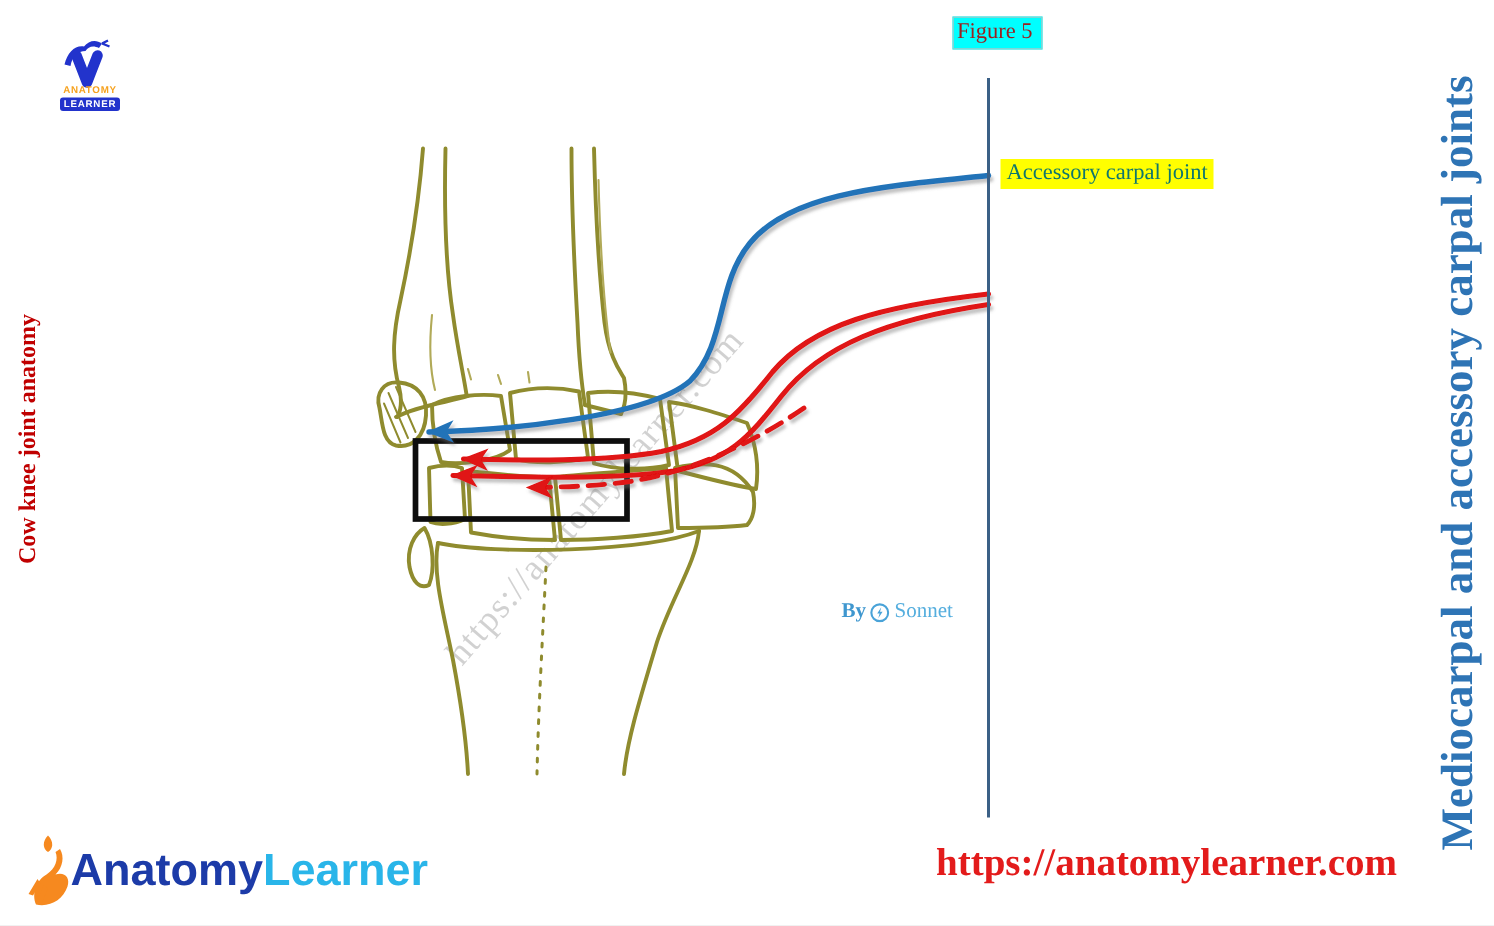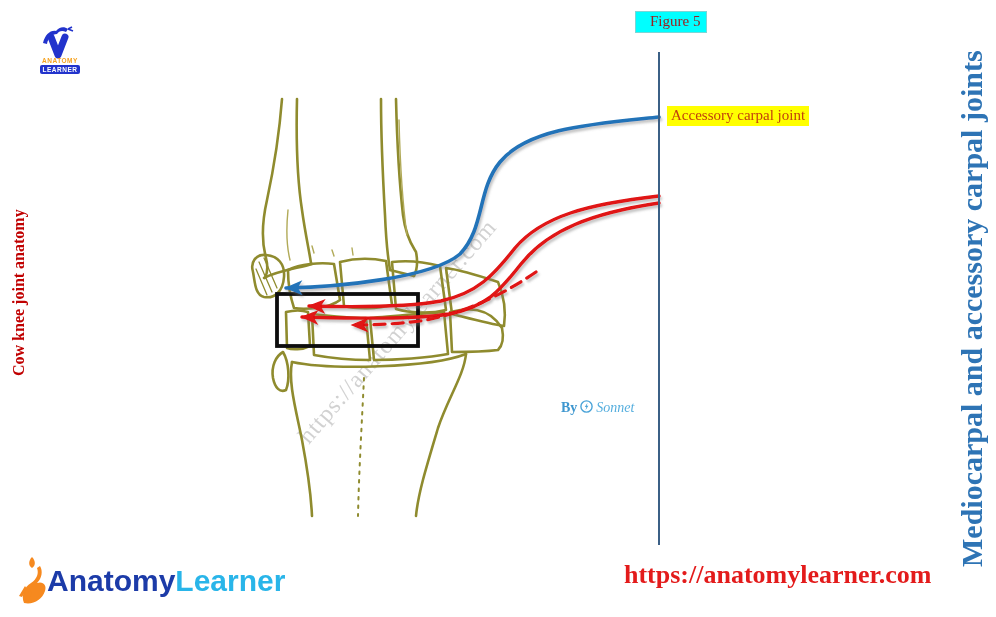--- a/index.html
+++ b/index.html
@@ -15,27 +15,27 @@
     transform:rotate(-49deg);transform-origin:center;
     font-size:24px;letter-spacing:1px;color:#8f8f8f;opacity:.40;
     white-space:nowrap;z-index:1;text-align:center;
   }
   svg.art{position:absolute;left:0;top:0;z-index:2;}
 
   
   .figtag{
     position:absolute;left:635px;top:11px;z-index:3;
     background:#00ffff;color:#9c2020;font-size:15px;
-    padding:1px 6px 2px 14px;border:1px solid #7ad6d6;
+    padding:1px 6px 2px 2px;border:1px solid #7ad6d6;
   }
 
   
   .anno{
     position:absolute;left:667px;z-index:3;background:#ffff00;
-    color:#c2410c;font-size:15px;padding:1px 4px 2px 4px;white-space:nowrap;
+    color:#0f766e;font-size:15px;padding:1px 4px 2px 4px;white-space:nowrap;
   }
   .anno.a1{top:106px;}
   .anno.a2{top:187px;}
 
   
   .vtitle-right{
     position:absolute;right:2px;top:0;height:617px;width:44px;z-index:3;
     display:flex;align-items:center;justify-content:center;
     writing-mode:vertical-rl;transform:rotate(180deg);
     color:#2e74b5;font-weight:bold;font-size:30px;white-space:nowrap;
@@ -43,24 +43,24 @@
   .vtitle-left{
     position:absolute;left:6px;top:203px;height:180px;width:26px;z-index:3;
     display:flex;align-items:center;justify-content:center;
     writing-mode:vertical-rl;transform:rotate(180deg);
     color:#c00000;font-weight:bold;font-size:16px;white-space:nowrap;
   }
 
   
   .credit{
     position:absolute;left:561px;top:400px;z-index:3;
-    display:flex;gap:3px;
+    display:flex;align-items:center;gap:3px;
   }
   .credit .by{font-size:14px;font-weight:bold;color:#3f97cf;}
-  .credit .name{font-size:14px;font-style:italic;color:#55aede;}
+  .credit .name{font-size:14px;color:#55aede;}
 
   
   .url{
     position:absolute;left:624px;top:560px;z-index:3;
     color:#e31b1b;font-weight:bold;font-size:26px;white-space:nowrap;
   }
 
   
   .logo-bottom{
     position:absolute;left:13px;top:556px;z-index:3;

